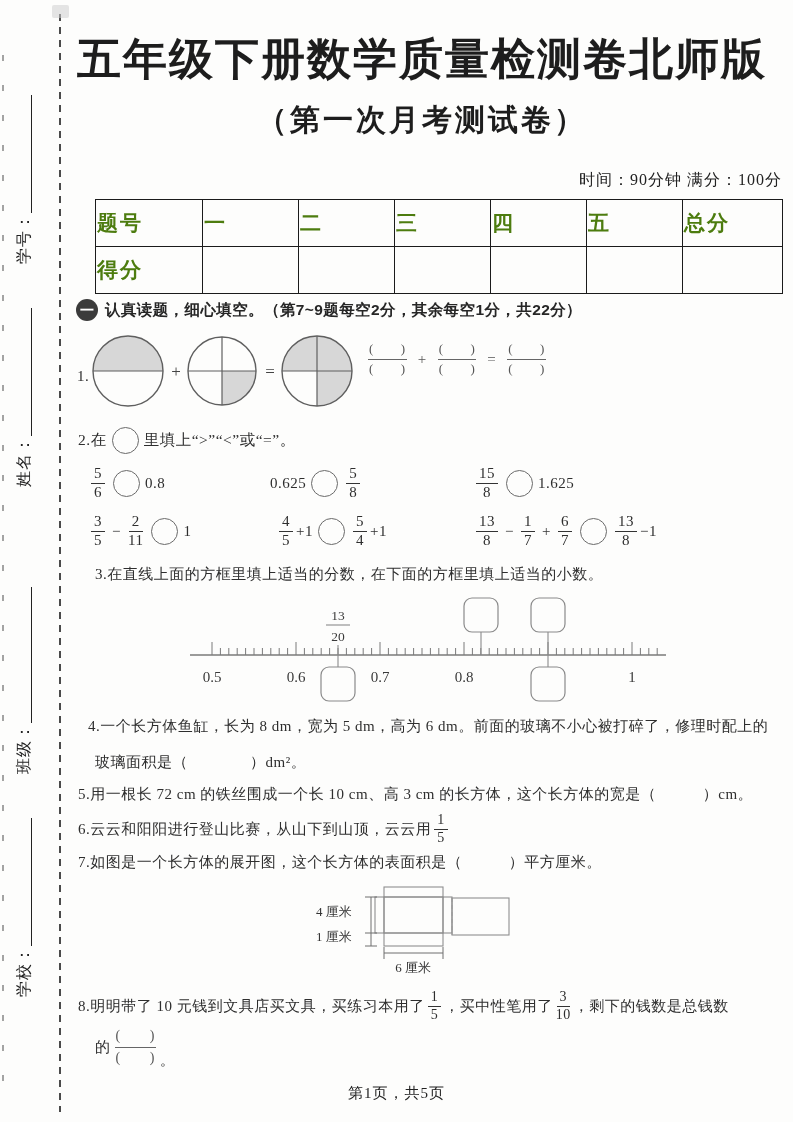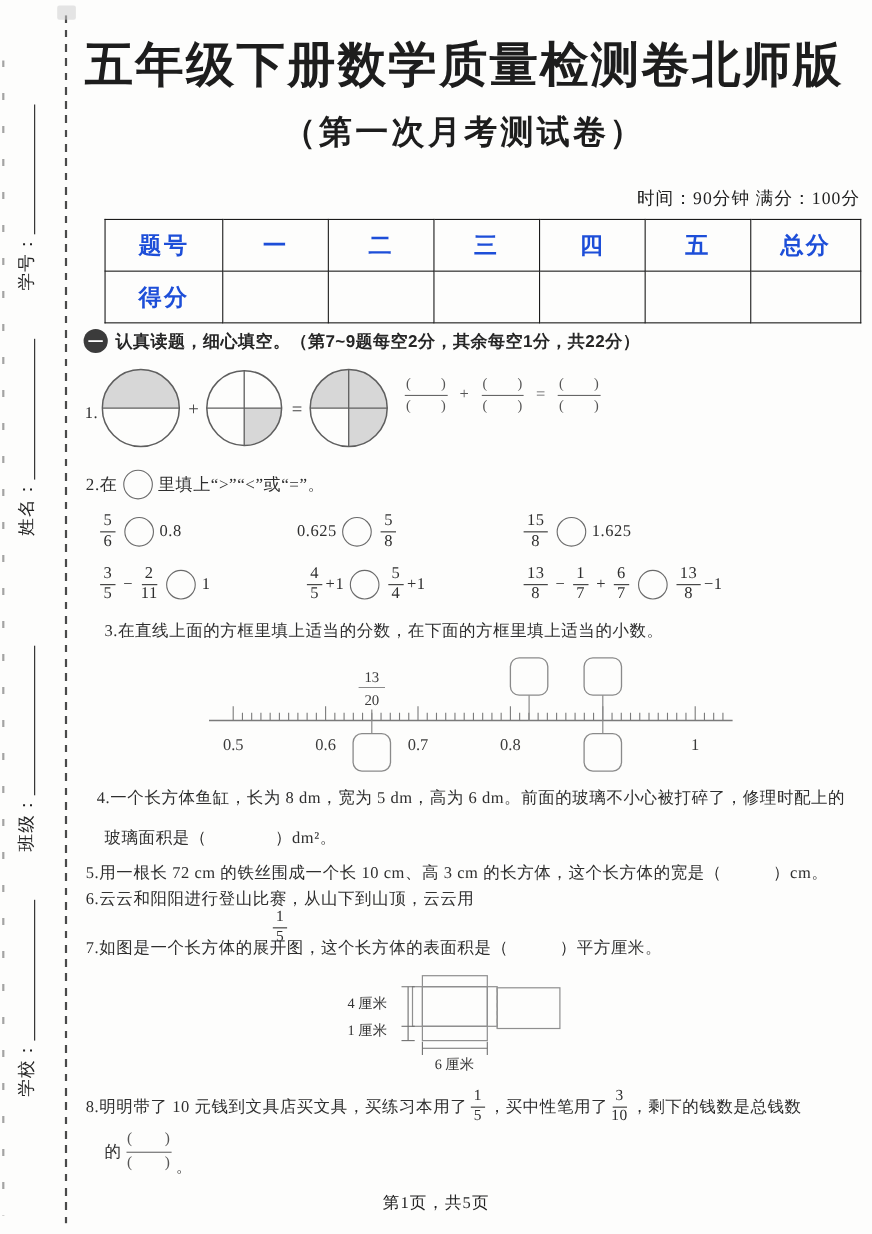--- a/index.html
+++ b/index.html
@@ -24,22 +24,22 @@
     white-space:nowrap; font-size:16px; color:#222; letter-spacing:1px;
   }
   .side-label .wline { display:inline-block; border-bottom:1.6px solid #222; height:1em; vertical-align:-3px; }
   
   .title { text-align:center; font-size:44px; font-weight:700; letter-spacing:2px; color:#1d1d1d; }
   .subtitle { text-align:center; font-size:30px; font-weight:600; letter-spacing:3px; color:#1d1d1d; }
   .meta { text-align:right; font-size:16px; color:#222; letter-spacing:1px; }
   
   table.score { border-collapse:collapse; table-layout:fixed; width:687px; }
   table.score td {
-    border:1.8px solid #1b1b1b; height:44px; text-align:center;
-    font-size:21px; font-weight:600; color:#1d4ed8; letter-spacing:2px;
+    border:1.8px solid #1b1b1b; height:44px; 
+    font-size:21px; font-weight:600; color:#4d7c0f; letter-spacing:2px;
   }
   
   .sec-header { display:flex; align-items:center; white-space:nowrap; }
   .badge {
     width:22px; height:22px; border-radius:50%; background:#3b3b3b; color:#fff;
     font-size:14px; font-weight:700; line-height:22px; text-align:center; flex:none;
     font-family:"Liberation Sans","DejaVu Sans",sans-serif;
   }
   .sec-title {
     margin-left:7px; font-family:"Liberation Sans","DejaVu Sans",sans-serif;
@@ -334,21 +334,21 @@
     <line class="nl-line" x1="398" y1="40" x2="398" y2="75"></line>
     <rect class="nl-box" x="381" y="6" width="34" height="34" rx="8"></rect>
     <rect class="nl-box" x="381" y="75" width="34" height="34" rx="8"></rect>
   </svg>
 
   <div class="q" style="left:78px;top:716px;width:712px;margin-left:10px;">4.一个长方体鱼缸，长为 8 dm，宽为 5 dm，高为 6 dm。前面的玻璃不小心被打碎了，修理时配上的</div>
   <div class="q" style="left:95px;top:752px;width:680px;">玻璃面积是（　　　　）dm²。</div>
 
   <div class="q" style="left:78px;top:784px;width:712px;">5.用一根长 72 cm 的铁丝围成一个长 10 cm、高 3 cm 的长方体，这个长方体的宽是（　　　）cm。</div>
 
-  <div class="row" style="left:78px;top:808px;height:42px;flex-direction:column;">
+  <div class="row" style="left:78px;top:808px;height:42px;">
     <span>6.云云和阳阳进行登山比赛，从山下到山顶，云云用</span>
     <span class="frac" style="font-size:14px;">
         <span class="fn">1</span>
         <span class="fd">5</span>
       </span>
   </div>
 
   <div class="q" style="left:78px;top:852px;width:712px;">7.如图是一个长方体的展开图，这个长方体的表面积是（　　　）平方厘米。</div>
   <svg class="abs" style="left:300px;top:876px;" width="290" height="104">
     <g class="net">

